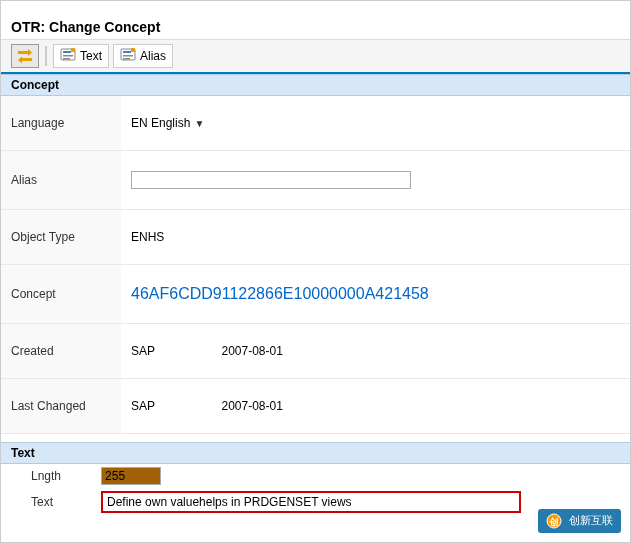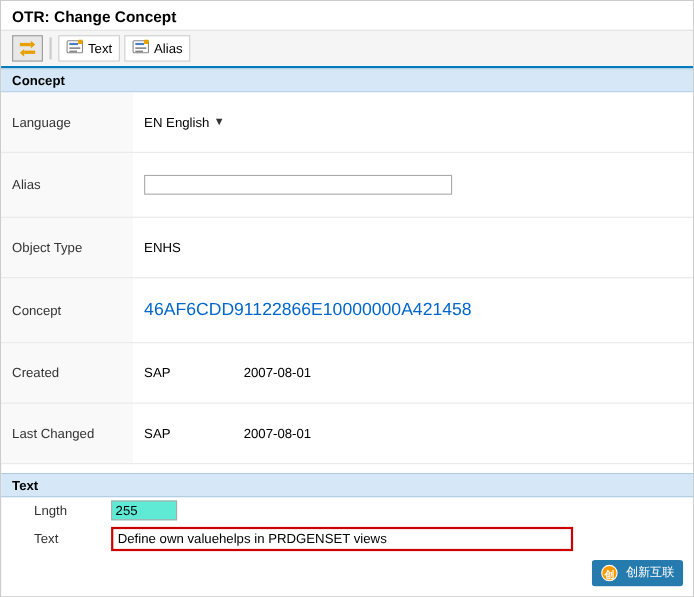--- a/index.html
+++ b/index.html
@@ -12,20 +12,21 @@
     .window {
       width: 631px;
       min-height: 543px;
       background: #fff;
       border: 1px solid #ccc;
     }
     .title-bar {
       background: #fff;
       padding: 6px 10px 4px 10px;
       border-bottom: 1px solid #ddd;
+      margin-top: 12px;
     }
     .title-bar h1 {
       font-size: 14px;
       font-weight: bold;
       color: #000;
     }
     .toolbar {
       display: flex;
       align-items: center;
       padding: 4px 10px;
@@ -124,21 +125,21 @@
       border: 2px solid #cc0000;
       padding: 2px 4px;
       font-size: 12px;
       background: #fff;
       width: 420px;
     }
     .lngth-input {
       border: 1px solid #aaa;
       padding: 1px 3px;
       font-size: 12px;
-      background: #5eead4;
+      background: #a16207;
       width: 60px;
     }
     .context-section {
       margin-top: 8px;
     }
     .context-field-input {
       border: 1px solid #aaa;
       padding: 1px 3px;
       font-size: 12px;
       background: #fff;

